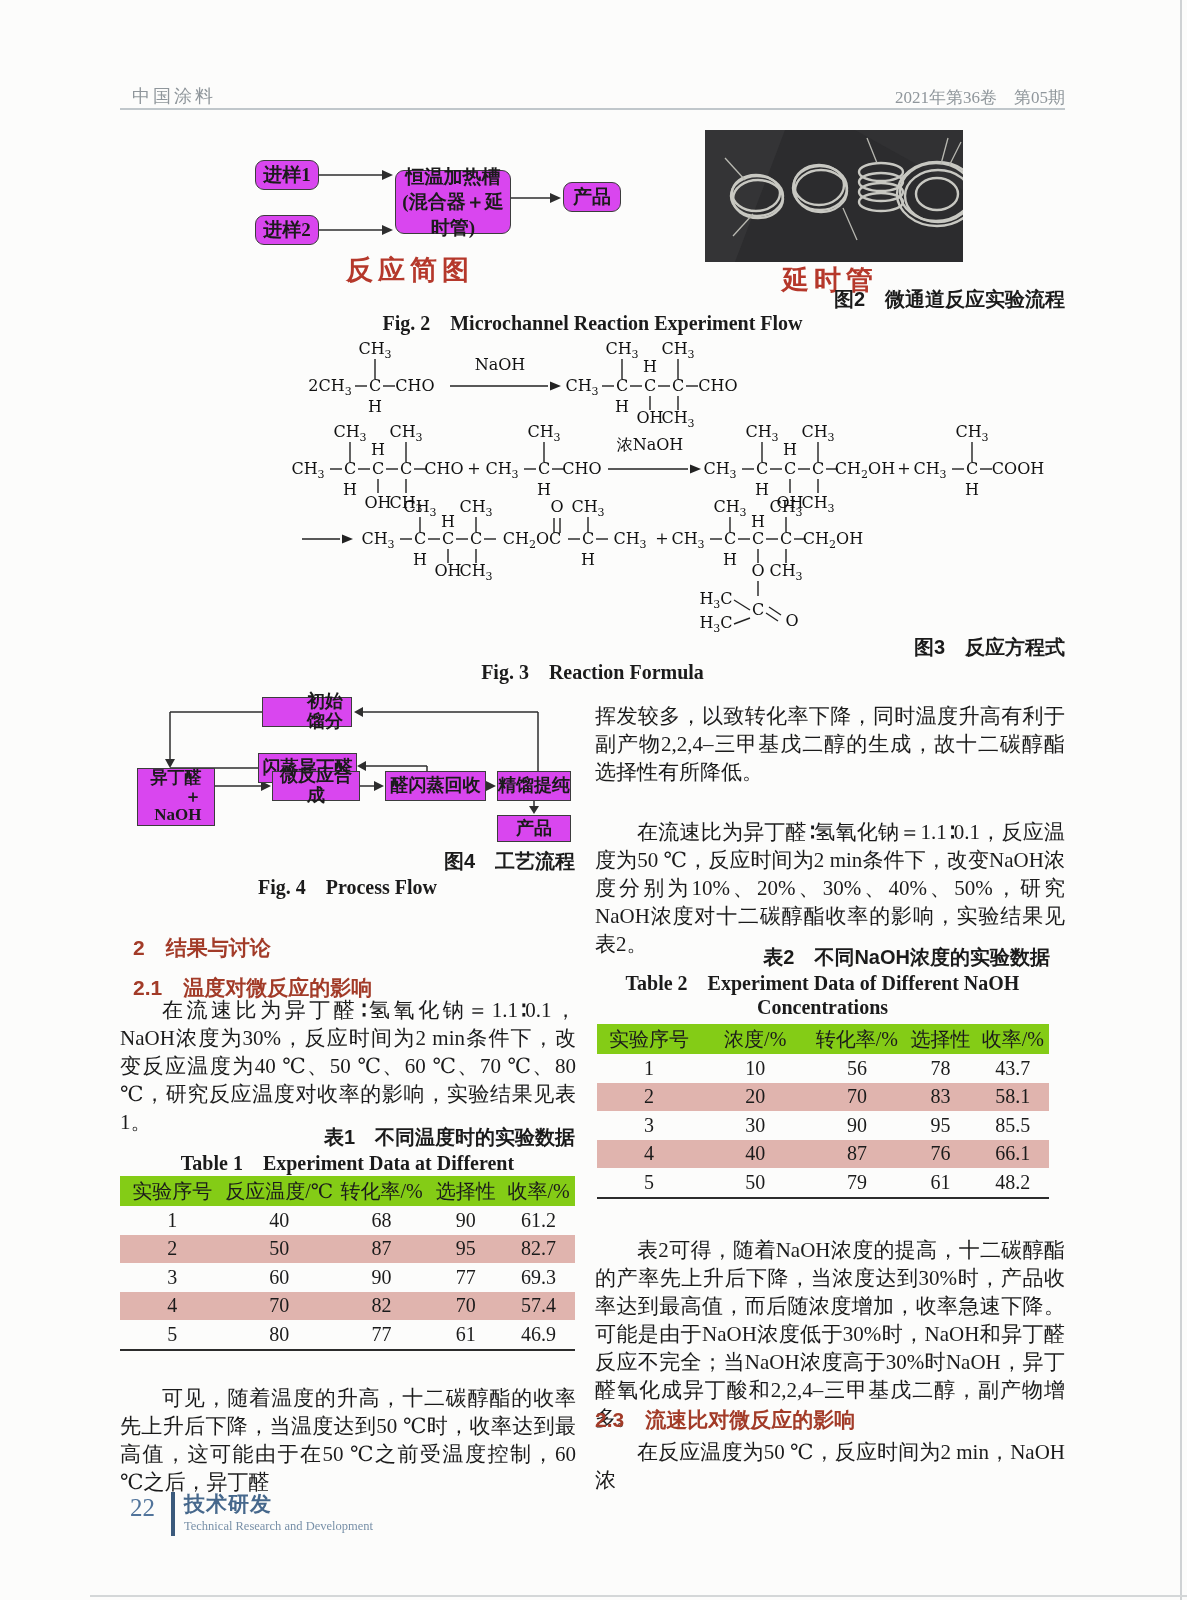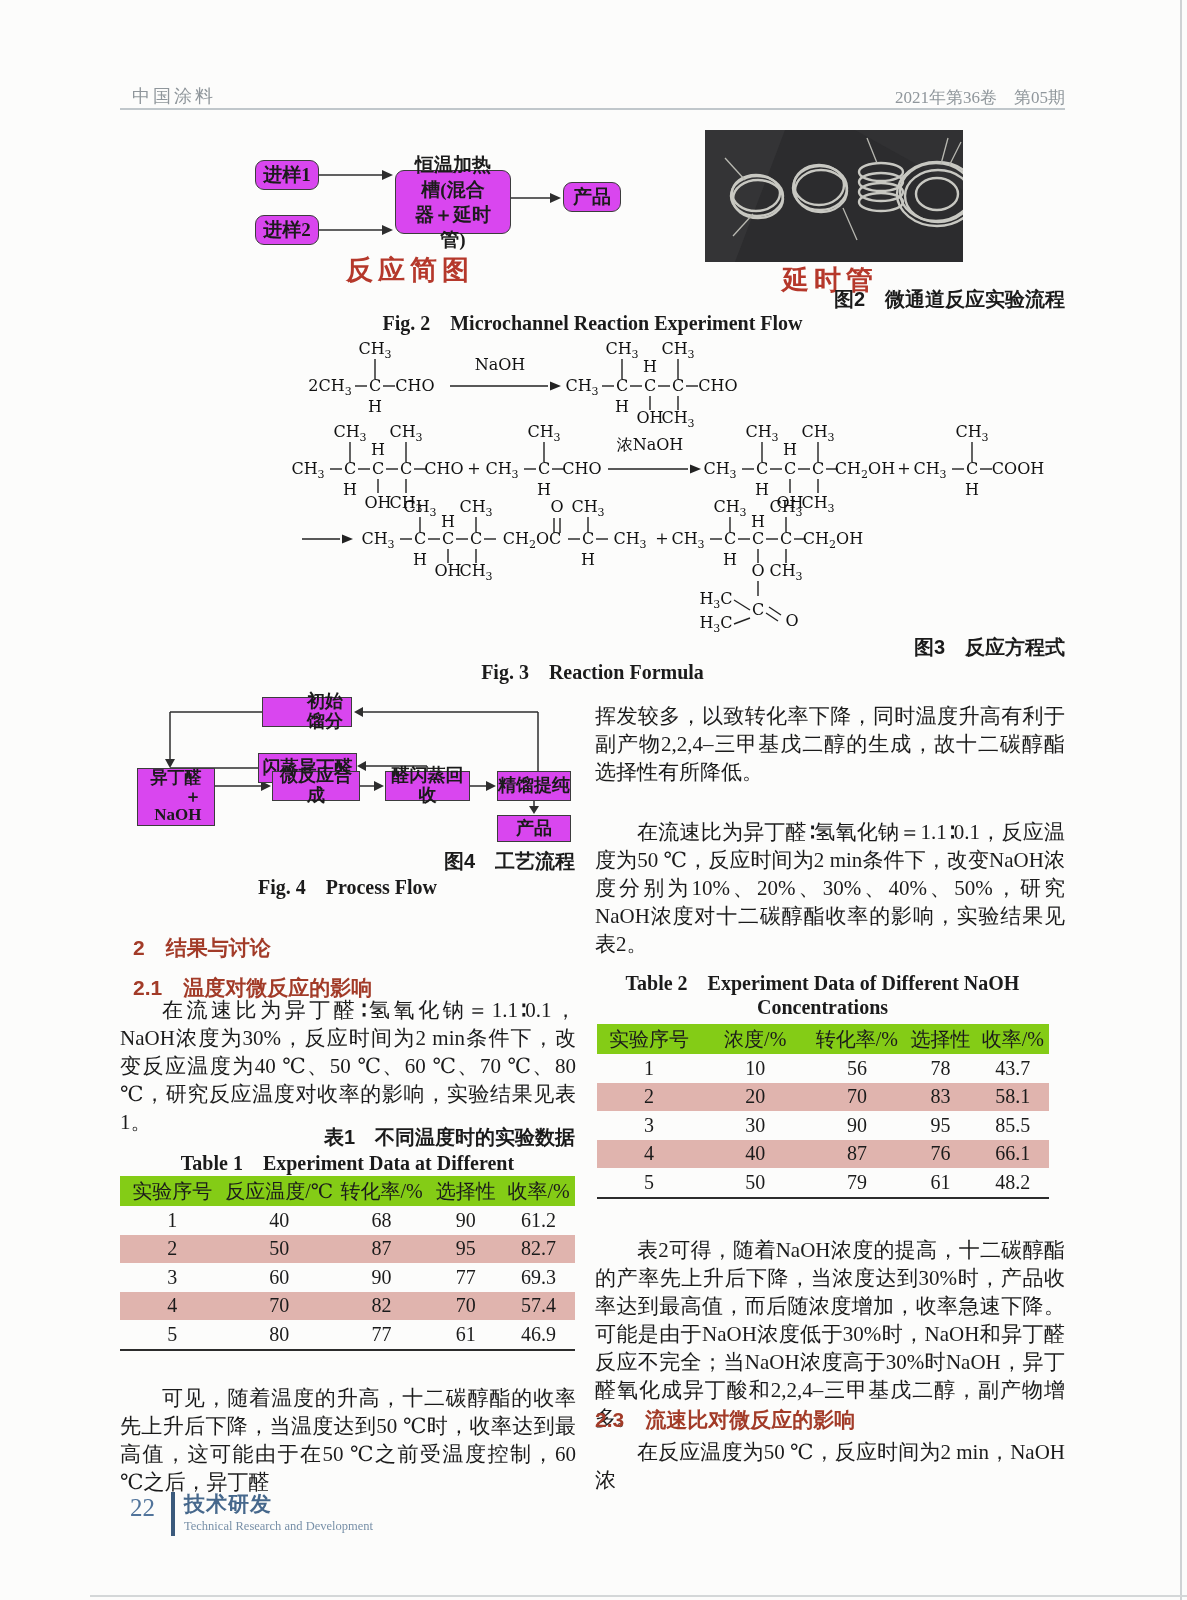--- a/index.html
+++ b/index.html
@@ -56,21 +56,21 @@
   <svg class="abs" style="left:230px;top:140px;" width="440" height="130" viewBox="0 0 440 130">
     <line x1="89" y1="35" x2="152" y2="35" stroke="#2e2e2e" stroke-width="1.5"></line>
     <polygon points="152,30 152,40 163,35" fill="#2e2e2e"></polygon>
     <line x1="89" y1="90" x2="152" y2="90" stroke="#2e2e2e" stroke-width="1.5"></line>
     <polygon points="152,85 152,95 163,90" fill="#2e2e2e"></polygon>
     <line x1="281" y1="58" x2="320" y2="58" stroke="#2e2e2e" stroke-width="1.5"></line>
     <polygon points="320,53 320,63 331,58" fill="#2e2e2e"></polygon>
   </svg>
   <div class="fbox r8 f2txt" style="left:255px;top:160px;width:64px;height:30px;">进样1</div>
   <div class="fbox r8 f2txt" style="left:255px;top:215px;width:64px;height:30px;">进样2</div>
-  <div class="fbox r8 f2txt" style="left:395px;top:170px;width:116px;height:64px;padding:0 16px;">恒温加热槽(混合器＋延时管)</div>
+  <div class="fbox r8 f2txt" style="left:395px;top:170px;width:116px;height:64px;padding:0 4px;">恒温加热槽(混合器＋延时管)</div>
   <div class="fbox r8 f2txt" style="left:563px;top:182px;width:58px;height:30px;">产品</div>
   <div class="abs red-label" style="left:335px;top:252px;width:150px;">反应简图</div>
 
   <div class="abs" style="left:705px;top:130px;width:258px;height:132px;">
     <svg width="258" height="132" viewBox="0 0 258 132">
       <rect width="258" height="132" fill="#2c2c2e"></rect>
       <polygon points="0,0 80,0 30,132 0,132" fill="#343436"></polygon>
       <polygon points="150,0 258,0 258,60" fill="#313133"></polygon>
       <g stroke="#c8c8c2" fill="none" stroke-width="2.4">
         <ellipse cx="52" cy="66" rx="26" ry="20"></ellipse>
@@ -280,21 +280,21 @@
       <polygon points="356,91 356,101 366,96"></polygon>
       <polygon points="399,116 409,116 404,124"></polygon>
     </g>
   </svg>
   <div class="fbox f4txt" style="left:262px;top:697px;width:90px;height:30px;padding-left:36px;">初始馏分</div>
   <div class="fbox f4txt" style="left:258px;top:753px;width:99px;height:30px;">闪蒸异丁醛</div>
   <div class="fbox f4txt prewrap" style="left:137px;top:768px;width:78px;height:58px;font-size:17px;text-align:right;">异丁醛
 ＋
 NaOH</div>
   <div class="fbox f4txt" style="left:272px;top:771px;width:88px;height:30px;">微反应合成</div>
-  <div class="fbox f4txt" style="left:385px;top:771px;width:85px;height:30px;">醛闪蒸回收</div>
+  <div class="fbox f4txt" style="left:385px;top:771px;width:101px;height:30px;">醛闪蒸回收</div>
   <div class="fbox f4txt" style="left:497px;top:771px;width:74px;height:30px;">精馏提纯</div>
   <div class="fbox f4txt" style="left:497px;top:815px;width:74px;height:27px;">产品</div>
   <div class="abs cap-cn" style="left:120px;top:848px;width:455px;">图4　工艺流程</div>
   <div class="abs cap-en" style="left:120px;top:874px;width:455px;">Fig. 4　Process Flow</div>
 
   <div class="abs h-sec" style="left:133px;top:934px;">2　结果与讨论</div>
   <div class="abs h-sub" style="left:133px;top:974px;">2.1　温度对微反应的影响</div>
   <div class="abs para indent" style="left:120px;top:996px;width:456px;">在流速比为异丁醛∶氢氧化钠＝1.1∶0.1，NaOH浓度为30%，反应时间为2 min条件下，改变反应温度为40 ℃、50 ℃、60 ℃、70 ℃、80 ℃，研究反应温度对收率的影响，实验结果见表1。</div>
 
   <div class="abs cap-cn" style="left:120px;top:1124px;width:455px;">表1　不同温度时的实验数据</div>
@@ -342,20 +342,21 @@
         <div>61</div>
         <div>46.9</div>
       </div>
     </div>
 
   <div class="abs para indent" style="left:120px;top:1384px;width:456px;">可见，随着温度的升高，十二碳醇酯的收率先上升后下降，当温度达到50 ℃时，收率达到最高值，这可能由于在50 ℃之前受温度控制，60 ℃之后，异丁醛</div>
 
   <div class="abs para" style="left:595px;top:702px;width:470px;">挥发较多，以致转化率下降，同时温度升高有利于副产物2,2,4–三甲基戊二醇的生成，故十二碳醇酯选择性有所降低。</div>
   <div class="abs para indent" style="left:595px;top:818px;width:470px;">在流速比为异丁醛∶氢氧化钠＝1.1∶0.1，反应温度为50 ℃，反应时间为2 min条件下，改变NaOH浓度分别为10%、20%、30%、40%、50%，研究NaOH浓度对十二碳醇酯收率的影响，实验结果见表2。</div>
 
+  <div class="abs cap-cn" style="left:595px;top:944px;width:455px;">表2　不同NaOH浓度的实验数据</div>
   <div class="abs cap-en" style="left:595px;top:970px;width:455px;">Table 2　Experiment Data of Different NaOH</div>
   <div class="abs cap-en" style="left:595px;top:996px;width:455px;">Concentrations</div>
   <div class="ptable" style="left:597px;top:1024px;width:452px;">
       <div class="trow head">
         <div>实验序号</div>
         <div>浓度/%</div>
         <div>转化率/%</div>
         <div>选择性</div>
         <div>收率/%</div>
       </div>

